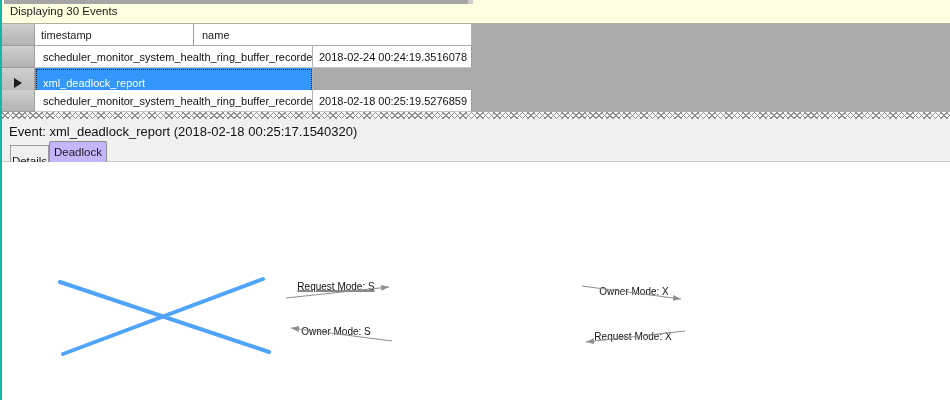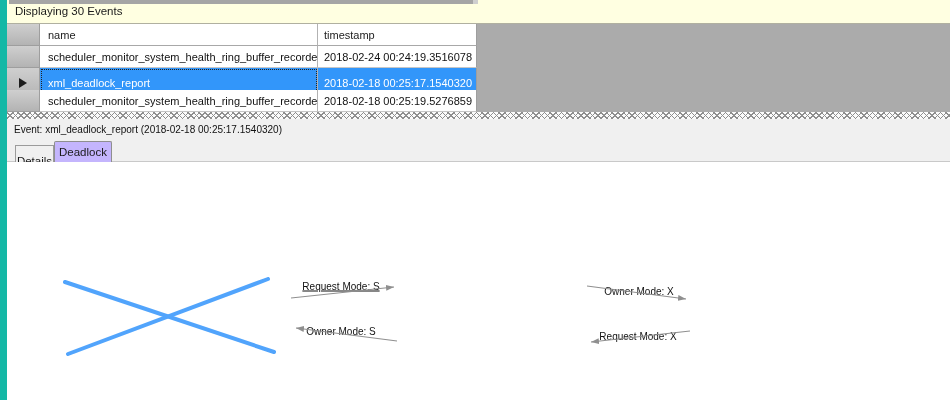--- a/index.html
+++ b/index.html
@@ -1,18 +1,18 @@
 <!DOCTYPE html>
 <html><head>
 <meta charset="utf-8">
 <style>
   * { margin:0; padding:0; box-sizing:border-box; }
   html,body { width:950px; height:400px; }
   body { font-family:"Liberation Sans", sans-serif; background:#f0f0f0; overflow:hidden; }
-  .app { position:relative; width:950px; height:400px; background:#f0f0f0; border-left:7px solid #14b8a6; }
+  .app { position:relative; width:950px; height:400px; background:#f0f0f0; border-left:2px solid #14b8a6; }
 
   
   .info-bar { position:absolute; left:0; top:0; width:950px; height:24px; background:#ffffe1; border-bottom:1px solid #b0b0a0; }
   .info-bar .txt { position:absolute; left:8px; top:5px; font-size:11.5px; color:#1a1a1a; }
   .top-sliver { position:absolute; left:2px; top:0; width:464px; height:4px; background:#a5a5a5; }
   .top-sliver-tail { position:absolute; left:466px; top:0; width:5px; height:4px; background:#cfcfcf; }
 
   
   .grid { position:absolute; left:0; top:24px; width:950px; height:88px; background:#ababab; }
   .grow { position:absolute; left:0; display:flex; width:470px; }
@@ -29,21 +29,21 @@
   .sel .c-name { outline:1px dotted #222; outline-offset:-2px; }
   .sel-arrow { width:0; height:0; border-left:8px solid #1c1c1c; border-top:5px solid transparent; border-bottom:5px solid transparent; }
 
   
   .splitter { position:absolute; left:0; top:112px; width:950px; height:7px; background:#fbfbfb;
     background-image:repeating-linear-gradient(135deg,#8f8f8f 0 1px,transparent 1px 4px),
                      repeating-linear-gradient(45deg,#8f8f8f 0 1px,transparent 1px 4px); }
 
   
   .event-bar { position:absolute; left:0; top:119px; width:950px; height:22px; background:#f0f0f0; }
-  .event-bar .txt { position:absolute; left:7px; top:5px; font-size:10px; color:#111; }
+  .event-bar .txt { position:absolute; left:7px; top:5px; font-size:13px; color:#111; }
 
   
   .tabstrip { position:absolute; left:0; top:141px; width:950px; height:21px; background:#f0f0f0; }
   .tabline { position:absolute; left:0; top:20px; width:950px; height:1px; background:#c9c9c9; }
   .tab { position:absolute; font-size:11.5px; color:#1a1a1a; display:flex; align-items:center; justify-content:center; }
   .tab-inactive { left:8px; top:4px; width:39px; height:31px; background:#f0f0f0; border:1px solid #9b9b9b; border-bottom:none; }
   .tab-active { left:47px; top:0; width:58px; height:21px; background:#c4b5fd; border:1px solid #8f8f8f; border-bottom:none; border-radius:2px 2px 0 0; z-index:3; }
 
   
   .pane { position:absolute; left:0; top:162px; width:950px; height:238px; background:#ffffff; }
@@ -59,34 +59,33 @@
 
   <div class="info-bar">
     <div class="top-sliver"></div>
     <div class="top-sliver-tail"></div>
     <span class="txt">Displaying 30 Events</span>
   </div>
 
   <div class="grid">
     <div class="grow hdr">
       <div class="cell rowhead"></div>
+      <div class="cell c-ts">timestamp</div>
       <div class="cell c-name">name</div>
-      <div class="cell c-ts">timestamp</div>
     </div>
     <div class="grow r1">
       <div class="cell rowhead"></div>
       <div class="cell c-name">scheduler_monitor_system_health_ring_buffer_recorded</div>
       <div class="cell c-ts">2018-02-24 00:24:19.3516078</div>
     </div>
     <div class="grow r2 sel">
       <div class="cell rowhead">
         <span class="sel-arrow"></span>
       </div>
       <div class="cell c-name">xml_deadlock_report</div>
-      <div class="cell c-ts">2018-02-18 00:25:17.1540320</div>
     </div>
     <div class="grow r3">
       <div class="cell rowhead"></div>
       <div class="cell c-name">scheduler_monitor_system_health_ring_buffer_recorded</div>
       <div class="cell c-ts">2018-02-18 00:25:19.5276859</div>
     </div>
   </div>
 
   <div class="splitter"></div>
 

